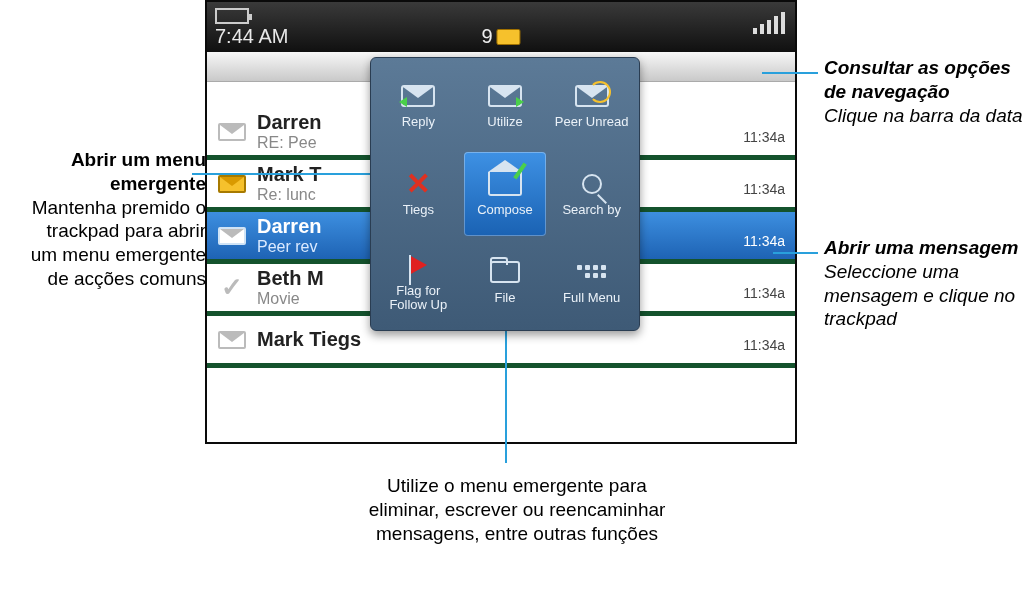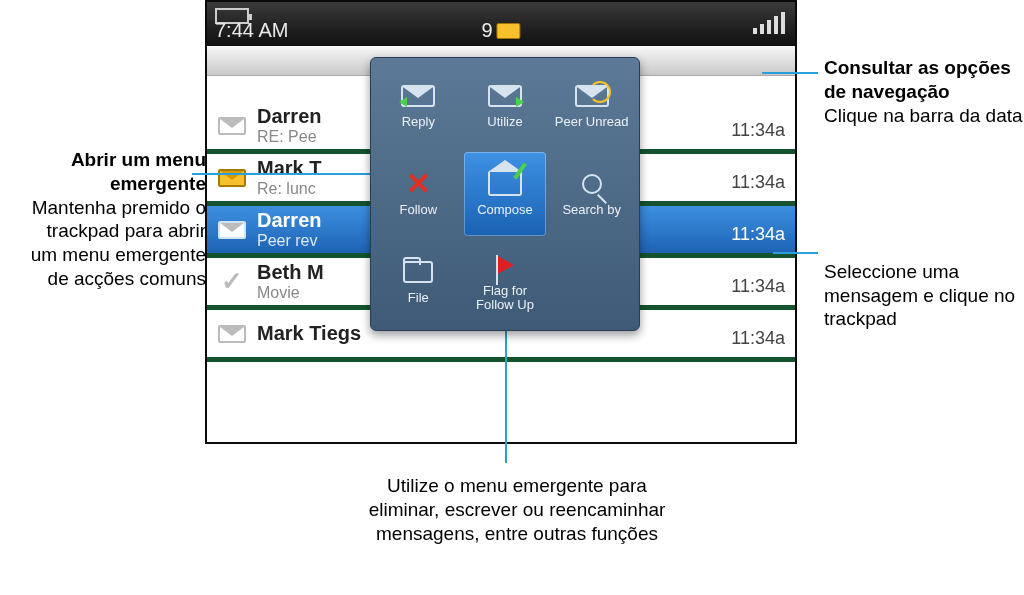--- a/index.html
+++ b/index.html
@@ -20,21 +20,21 @@
     position: absolute;
     left: 205px;
     top: 0;
     width: 592px;
     height: 444px;
     border: 2px solid #0a0a0a;
     background: #fff;
     overflow: hidden;
   }
   .statusbar {
-    height: 44px;
+    height: 50px;
     background: linear-gradient(#3a3a3a, #101010);
     color: #eee;
     position: relative;
     font-size: 20px;
   }
   .statusbar .battery {
     position: absolute; left: 8px; top: 6px;
     width: 34px; height: 16px;
     border: 2px solid #ccc;
   }
@@ -113,21 +113,21 @@
     content:""; position:absolute; left:0; right:0; top:0;
     border-left:12px solid transparent; border-right:12px solid transparent;
     border-top:9px solid #d99a00;
   }
   .check {
     color:#bbb; font-size:26px; font-weight:bold;
   }
   .msg-body { flex:1; overflow:hidden; }
   .msg-body .from { font-size: 20px; font-weight: bold; white-space:nowrap; }
   .msg-body .sub { font-size: 16px; color:#888; white-space:nowrap; }
-  .msg-time { font-size: 18px; color:#444;margin-top:10px; }
+  .msg-time { font-size: 14px; color:#444;margin-top:10px; }
   .msg-row.selected .msg-time { color:#fff; }
 
   
   .popup {
     position:absolute;
     left: 163px;
     top: 55px;
     width: 270px;
     background: linear-gradient(#5c7a97,#3e5a76);
     border: 1px solid #2a3d52;
@@ -236,21 +236,21 @@
   }
 
   
   .anno {
     position:absolute;
     font-size: 19px;
     line-height: 1.25;
   }
   .anno b { font-weight: bold; }
   .anno.left { text-align: right; width: 190px; }
-  .anno.right { text-align: left; width: 200px; }
+  .anno.right { text-align: left; width: 200px; font-style: italic; }
   .anno.bottom { text-align:center; width: 310px; }
 </style>
 </head>
 <body>
 <div class="canvas">
 
 <div class="phone">
 
   <div class="statusbar">
     <div class="battery"></div>
@@ -345,46 +345,60 @@
       <div class="label">Utilize</div>
     </div>
     <div class="popup-item">
       <div class="icon">
             <div class="envelope mark-unread"></div>
           </div>
       <div class="label">Peer Unread</div>
     </div>
     <div class="popup-item">
       <div class="icon delete-x">✕</div>
-      <div class="label">Follow</div>
+      <div class="label">Tiegs</div>
     </div>
     <div class="popup-item selected">
       <div class="icon">
             <div class="compose-env"></div>
           </div>
       <div class="label">Compose</div>
     </div>
     <div class="popup-item">
       <div class="icon">
             <div class="magnifier"></div>
           </div>
       <div class="label">Search by</div>
-    </div>
-    <div class="popup-item">
-      <div class="icon">
-            <div class="folder"></div>
-          </div>
-      <div class="label">File</div>
     </div>
     <div class="popup-item">
       <div class="icon">
             <div class="flag"></div>
           </div>
       <div class="label" style="white-space:pre-line">Flag for
 Follow Up</div>
+    </div>
+    <div class="popup-item">
+      <div class="icon">
+            <div class="folder"></div>
+          </div>
+      <div class="label">File</div>
+    </div>
+    <div class="popup-item">
+      <div class="icon">
+        <div class="dots">
+              <span></span>
+              <span></span>
+              <span></span>
+              <span></span>
+              <span></span>
+              <span></span>
+              <span></span>
+            </div>
+      </div>
+      <div class="label">Full Menu</div>
     </div>
   </div>
 
 </div>
 
 <div class="line" style="left:192px; top:173px; width:178px; height:2px;"></div>
 <div class="line" style="left:762px; top:72px; width:56px; height:2px;"></div>
 <div class="line" style="left:773px; top:252px; width:45px; height:2px;"></div>
 <div class="line" style="left:505px; top:328px; width:2px; height:135px;"></div>
 
@@ -392,21 +406,21 @@
   <b>Abrir um menu emergente</b><br>
   <span>Mantenha premido o trackpad para abrir um menu emergente de acções comuns</span>
 </div>
 
 <div class="anno right" style="left:824px; top:56px;">
   <b>Consultar as opções de navegação</b><br>
   <span>Clique na barra da data</span>
 </div>
 
 <div class="anno right" style="left:824px; top:236px;">
-  <br>
+  <b>Abrir uma mensagem</b><br>
   <span>Seleccione uma mensagem e clique no trackpad</span>
 </div>
 
 <div class="anno bottom" style="left:362px; top:474px;">
   <span>Utilize o menu emergente para eliminar, escrever ou reencaminhar mensagens, entre outras funções</span>
 </div>
 
 </div>
 
 </body></html>

